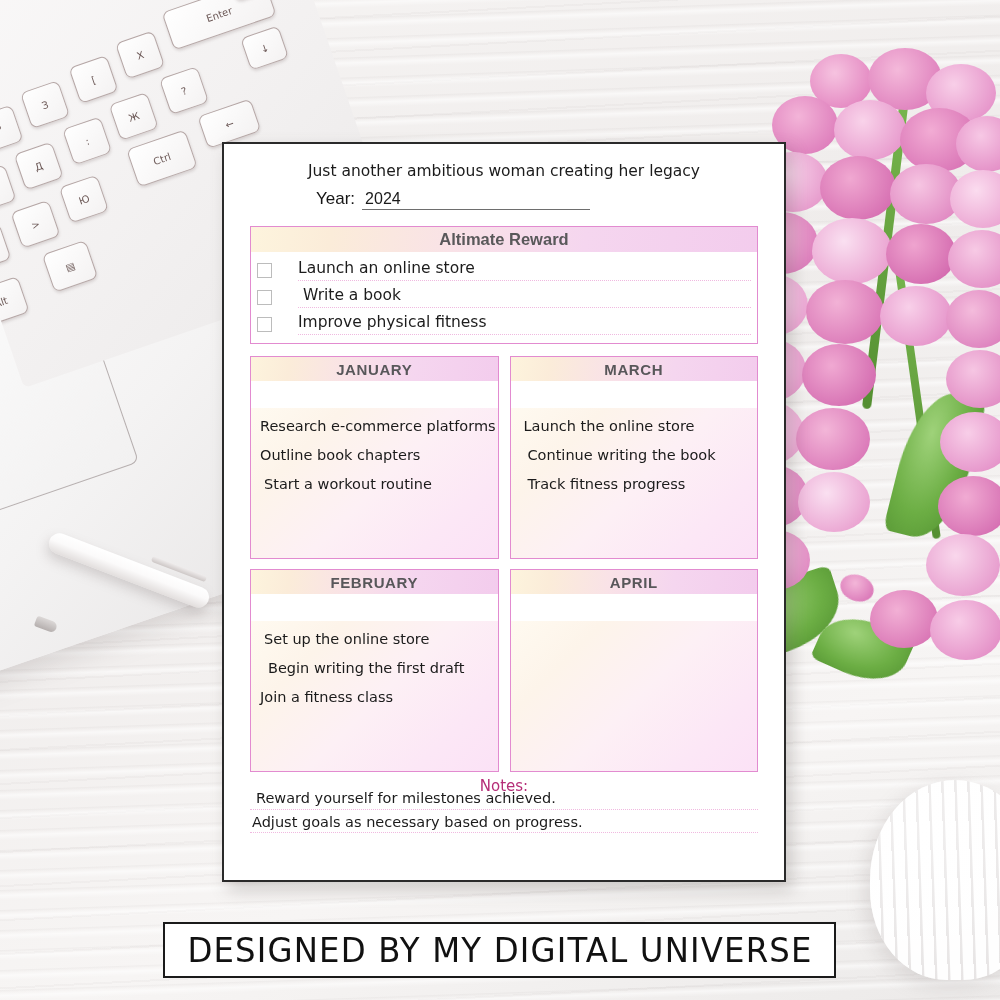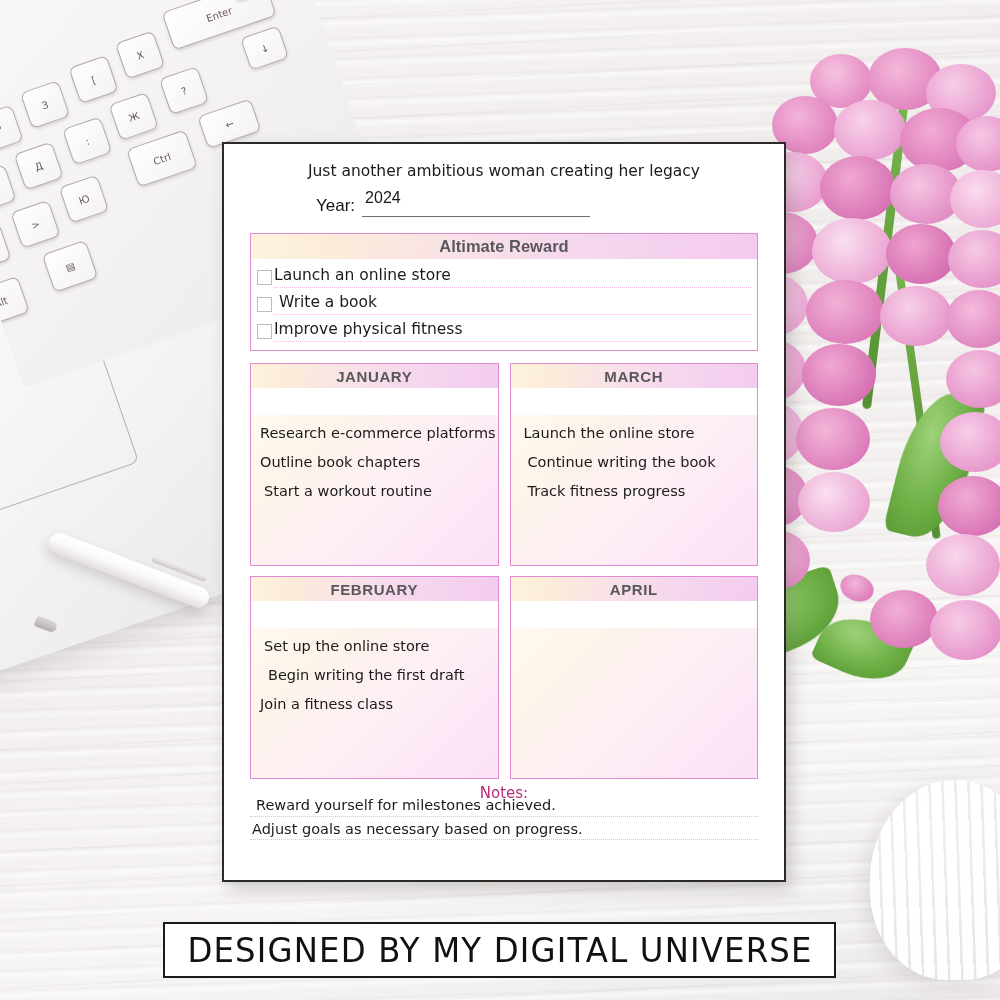--- a/index.html
+++ b/index.html
@@ -209,21 +209,21 @@
     font-size: 17px;
     color: #151515;
     padding-bottom: 1px;
   }
   .year-value {
     flex: 1;
     border-bottom: 1.3px solid #6e6e6e;
     font-family: "Liberation Sans", sans-serif;
     font-size: 16px;
     color: #1a1a1a;
-    padding: 0 0 9px 3px;
+    padding: 0 0 1px 3px;
     max-width: 228px;
   }
 
   
   .grad-header {
     background: linear-gradient(100deg, #fdf4dd 0%, #fbecd9 16%, #f9e2e7 40%, #f5d6ef 66%, #f3cced 100%);
   }
   .grad-body {
     background: linear-gradient(135deg, #fffaf0 0%, #fdf4ea 22%, #fdf0f5 48%, #fce7f6 74%, #fbe0f6 100%);
     margin-top: 27px;
@@ -244,21 +244,21 @@
     color: #59585a;
   }
   .ug-body {
     background: #fff;
     height: calc(100% - 25px);
     padding: 5px 6px 0 6px;
   }
   .goal-row {
     display: flex; align-items: center;
     height: 27px;
-    gap: 2px;
+    gap: 26px;
   }
   .goal-check {
     width: 15px; height: 15px;
     border: 1.4px solid #bcbcbc;
     background: #fff;
     flex: 0 0 auto;
   }
   .goal-text {
     flex: 1;
     font-size: 15.5px;

